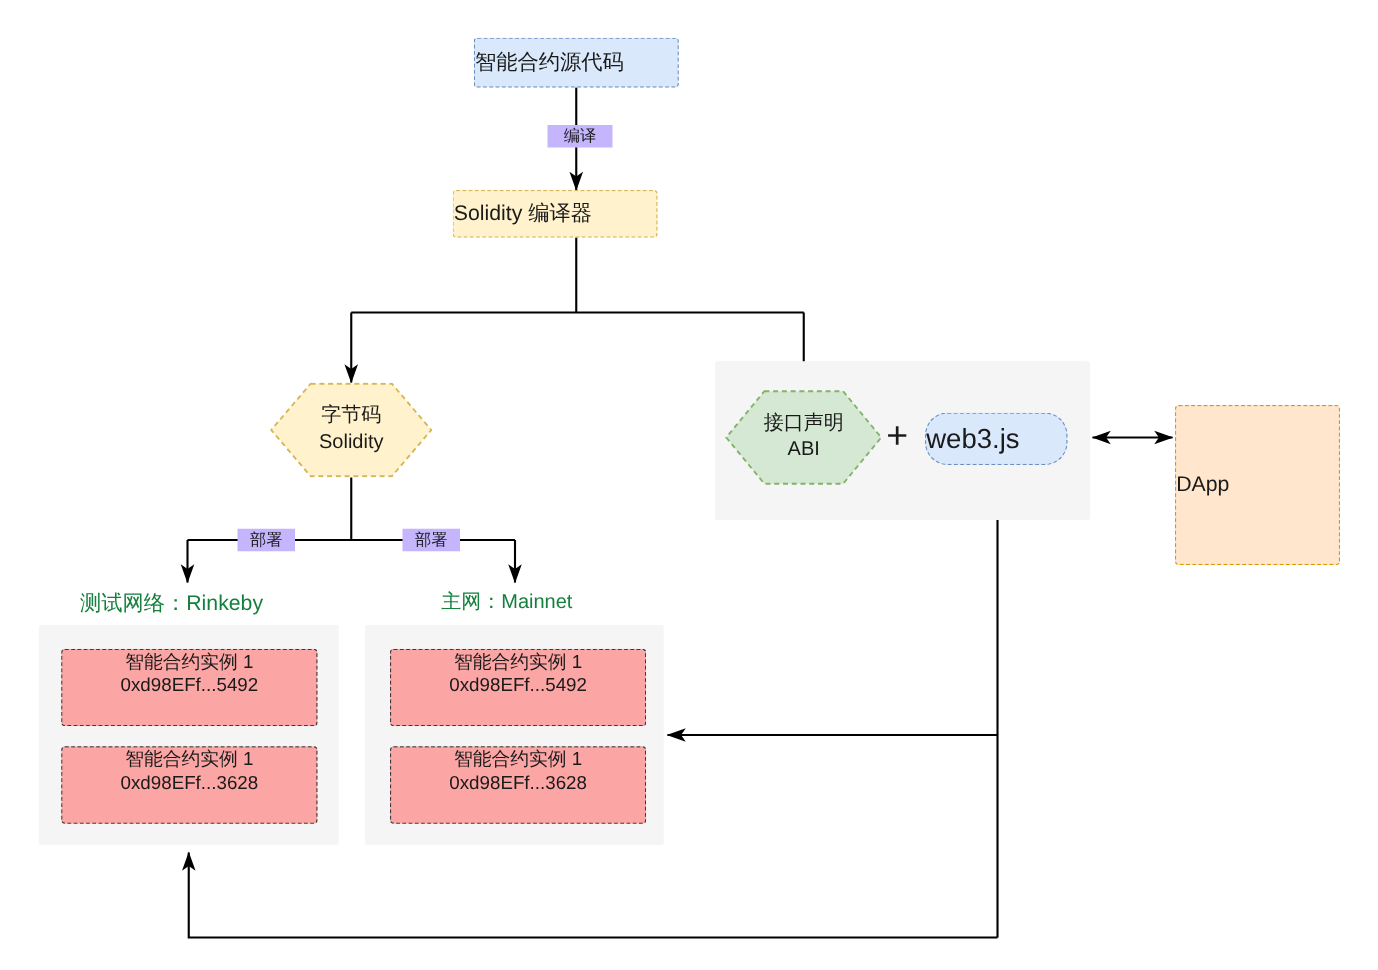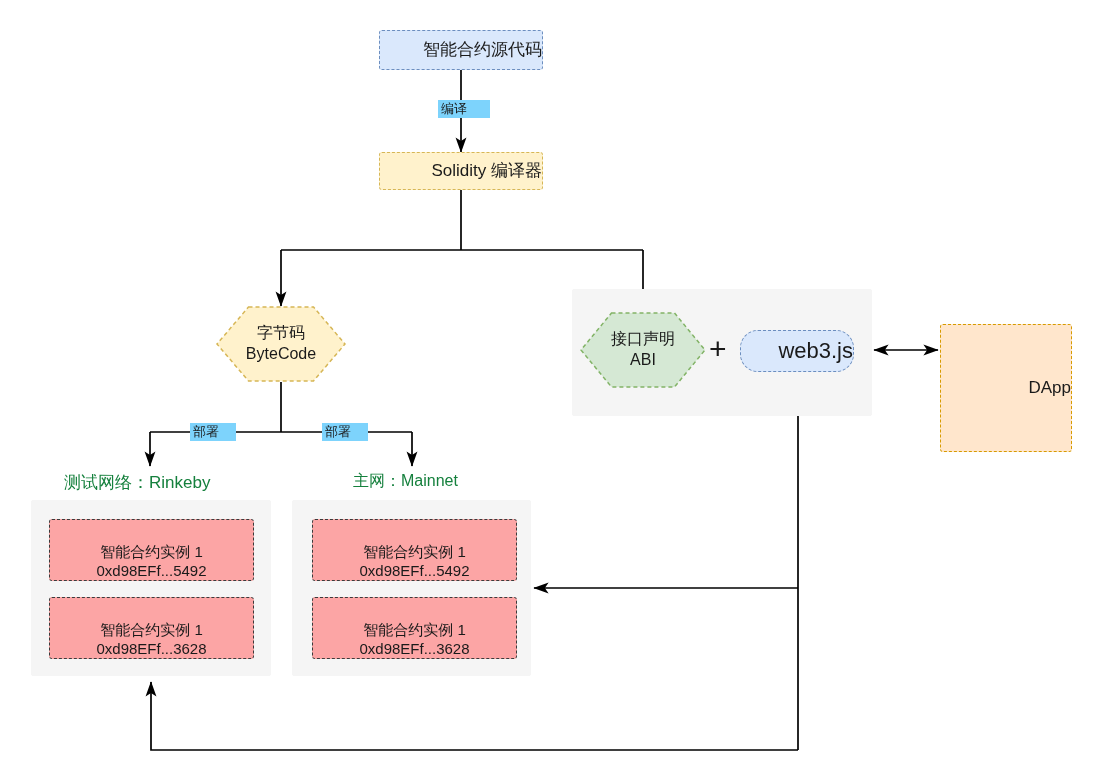--- a/index.html
+++ b/index.html
@@ -24,21 +24,21 @@
     top: 0;
     width: 1102px;
     height: 776px;
     pointer-events: none;
   }
   .node {
     position: absolute;
     box-sizing: border-box;
     display: flex;
     align-items: center;
-    justify-content: flex-end;
+    justify-content: flex-start;
     text-align: center;
     color: #1a1a1a;
     line-height: 1.28;
     white-space: pre-line;
   }
   
   .group-box {
     position: absolute;
     background: #f5f5f5;
     border: 1px solid #f5f5f5;
@@ -94,24 +94,25 @@
     line-height: 1.3;
   }
   
   .plain-text {
     position: absolute;
     color: #15803d;
     white-space: nowrap;
   }
   .edge-label {
     position: absolute;
-    background: #7dd3fc;
+    background: #c4b5fd;
     color: #1a1a1a;
     padding: 0 3px;
     white-space: nowrap;
+    text-align: center;
   }
   .plus-sign {
     position: absolute;
     color: #1a1a1a;
     font-weight: 400;
     line-height: 1;
   }
 </style>
 </head>
 <body>
@@ -158,31 +159,31 @@
   <div class="group-box" style="left:292px; top:500px; width:239px; height:176px;"></div>
 
   <div class="node rect rect-blue" style="left:379px; top:30px; width:164px; height:40px; font-size:17px;">
     <span>智能合约源代码</span>
   </div>
 
   <div class="edge-label" style="left:438px; top:100px; width:46px; font-size:13px;">
     <span>编译</span>
   </div>
 
-  <div class="node rect rect-yellow" style="left:379px; top:152px; width:164px; height:38px; font-size:17px;">
+  <div class="node rect rect-yellow" style="left:362px; top:152px; width:164px; height:38px; font-size:17px;">
     <span>Solidity 编译器</span>
   </div>
 
   <div class="hexwrap" style="left:216px; top:306px; width:130px; height:76px;">
     <svg width="130" height="76" viewBox="0 0 130 76">
       <polygon points="32.5,1 97.5,1 129,38 97.5,75 32.5,75 1,38" fill="#fff2cc" stroke="#d6b656" stroke-width="1.5" stroke-dasharray="4,3"></polygon>
     </svg>
     <div class="hexlabel" style="font-size:16px;">
       <span>字节码
-ByteCode</span>
+Solidity</span>
     </div>
   </div>
 
   <div class="hexwrap" style="left:580px; top:312px; width:126px; height:76px;">
     <svg width="126" height="76" viewBox="0 0 126 76">
       <polygon points="31.5,1 94.5,1 125,38 94.5,75 31.5,75 1,38" fill="#d5e8d4" stroke="#82b366" stroke-width="1.5" stroke-dasharray="4,3"></polygon>
     </svg>
     <div class="hexlabel" style="font-size:16px;">
       <span>接口声明
 ABI</span>

